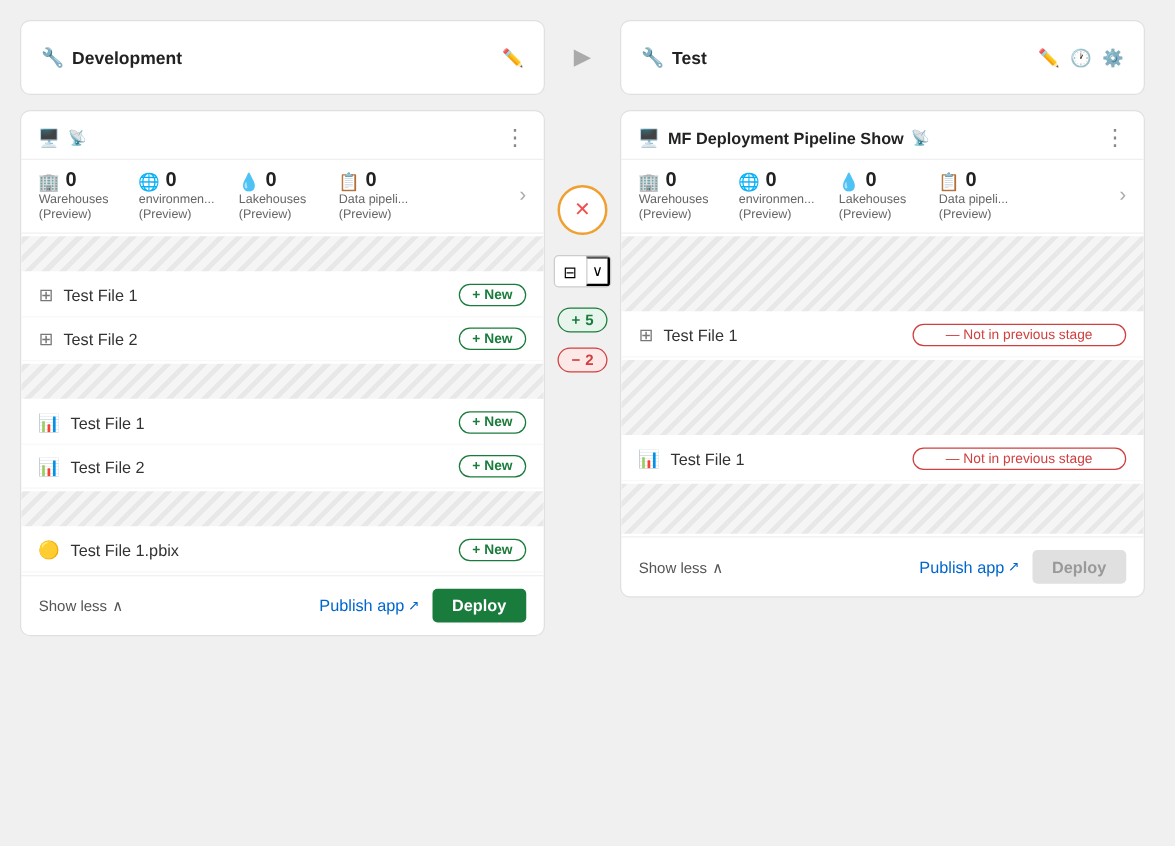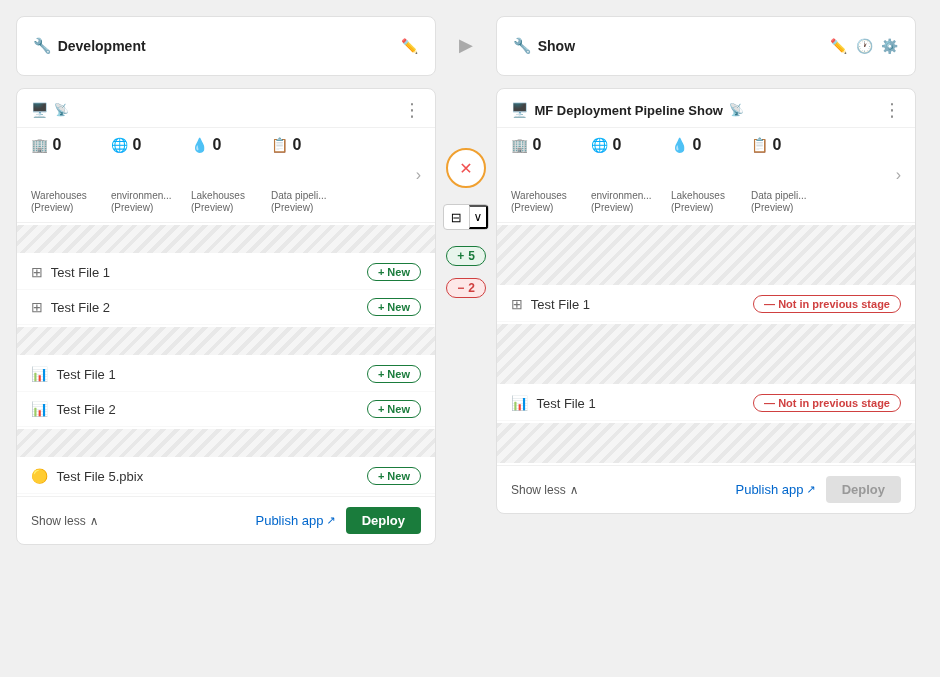--- a/index.html
+++ b/index.html
@@ -127,21 +127,20 @@
     .stat-count {
       font-size: 16px;
       font-weight: 600;
       color: #222;
     }
 
     .stat-label {
       font-size: 10px;
       color: #666;
       line-height: 1.2;
-      margin-top: 36px;
     }
 
     .stat-icon {
       font-size: 14px;
     }
 
     .stat-arrow {
       color: #aaa;
       font-size: 16px;
       margin-left: auto;
@@ -192,23 +191,23 @@
       display: flex;
       align-items: center;
       gap: 3px;
     }
 
     .badge-not-prev {
       background: #fff;
       border: 1.5px solid #d04040;
       color: #d04040;
       font-size: 11px;
-      font-weight: 700;
+      font-weight: 400;
       border-radius: 12px;
-      padding: 2px 10px;
+      padding: 2px 26px;
       display: flex;
       align-items: center;
       gap: 3px;
     }
 
     .panel-footer {
       display: flex;
       align-items: center;
       justify-content: space-between;
       padding: 10px 14px;
@@ -361,21 +360,21 @@
     <span class="edit-icon">✏️</span>
   </div>
 
   <div class="arrow-center">
     <span class="arrow-right">▶</span>
   </div>
 
   <div class="env-card-small" style="width:420px;">
     <div class="title">
       <span style="font-size:15px;">🔧</span>
-      <span>Show</span>
+      <span>Test</span>
     </div>
     <div style="display:flex;gap:8px;">
       <span class="edit-icon">✏️</span>
       <span class="edit-icon">🕐</span>
       <span class="edit-icon">⚙️</span>
     </div>
   </div>
 </div>
 
 <div class="main-row">
@@ -454,21 +453,21 @@
         <span>Test File 2</span>
       </div>
       <span class="badge-new">+ New</span>
     </div>
 
     <div class="section-divider"></div>
 
     <div class="file-row">
       <div class="file-info">
         <span class="file-icon icon-pbix">🟡</span>
-        <span>Test File 5.pbix</span>
+        <span>Test File 1.pbix</span>
       </div>
       <span class="badge-new">+ New</span>
     </div>
 
     <div class="panel-footer">
       <span class="show-less">
         <span>Show less</span>
         <span>∧</span>
       </span>
       <div class="footer-actions">

